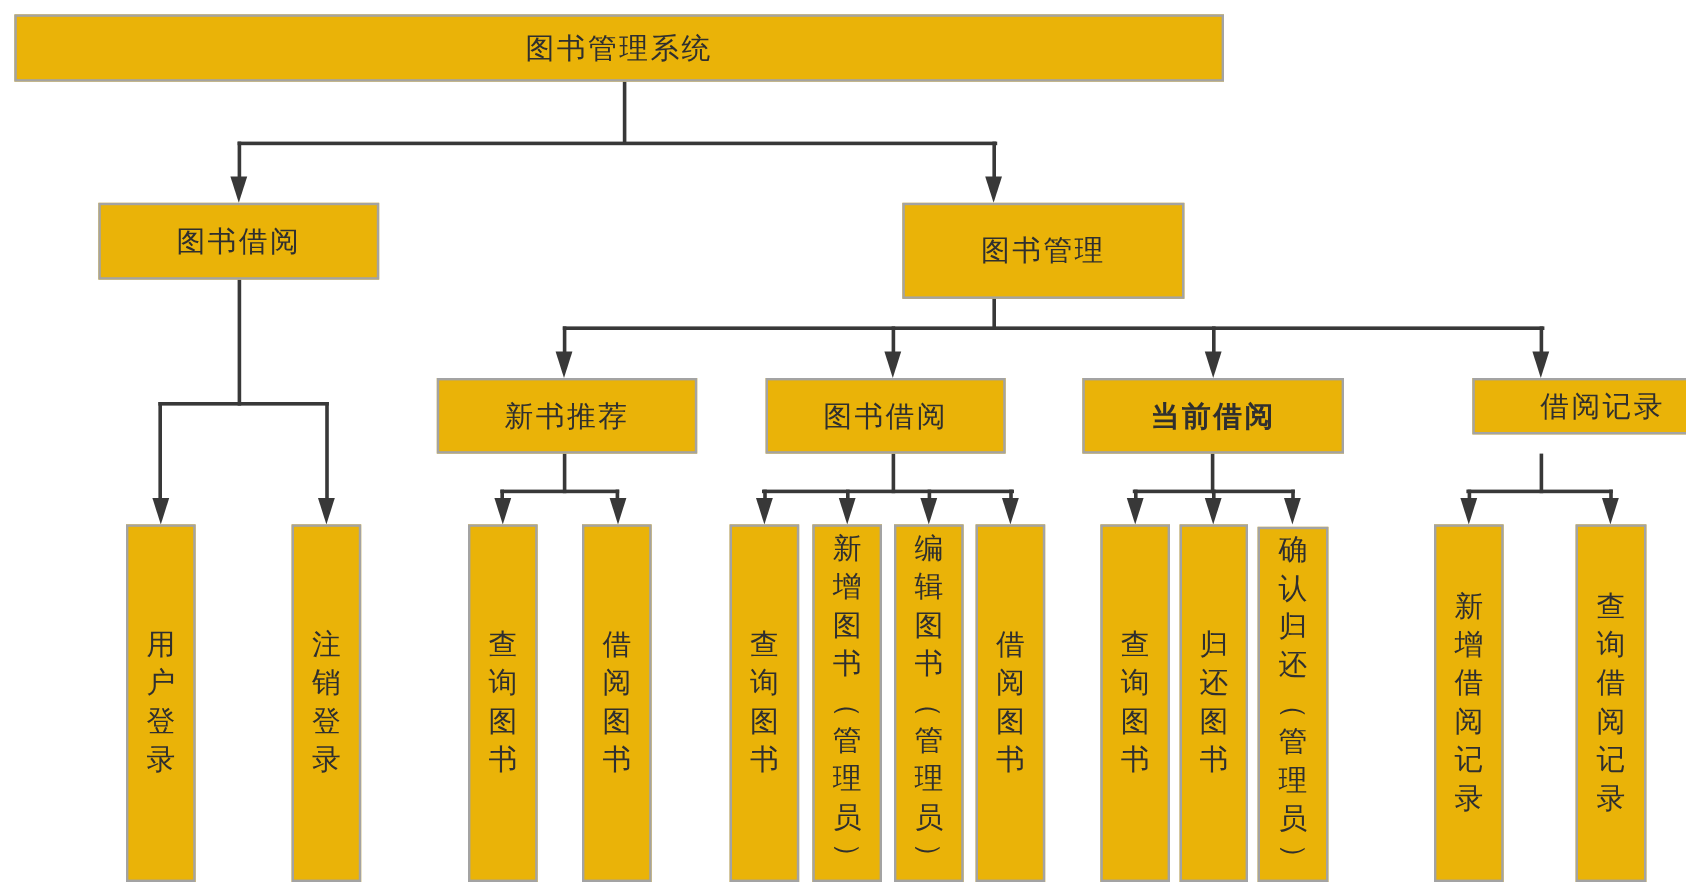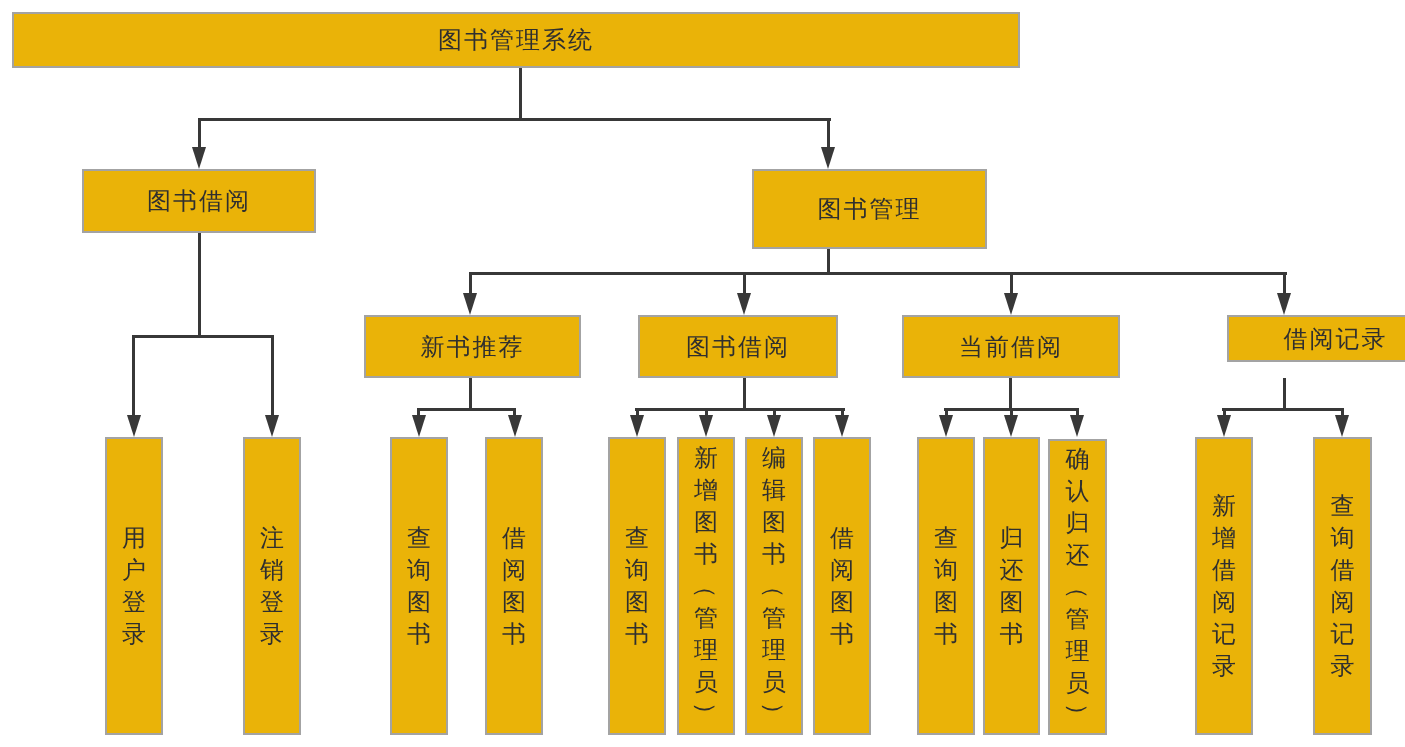--- a/index.html
+++ b/index.html
@@ -104,21 +104,21 @@
   <div class="node hnode" style="left:752px;top:169px;width:235px;height:80px;">
     <span>图书管理</span>
   </div>
 
   <div class="node hnode" style="left:364px;top:315px;width:217px;height:63px;">
     <span>新书推荐</span>
   </div>
   <div class="node hnode" style="left:638px;top:315px;width:200px;height:63px;">
     <span>图书借阅</span>
   </div>
-  <div class="node hnode" style="left:902px;top:315px;width:218px;height:63px;">
+  <div class="node hnode" style="left:902px;top:315px;width:218px;height:63px;font-weight:bold;">
     <span>当前借阅</span>
   </div>
   <div class="node hnode" style="left:1227px;top:315px;width:217px;height:47px;">
     <span>借阅记录</span>
   </div>
 
   <div class="node vnode" style="left:105px;top:437px;width:58px;height:298px;">
     <span class="vtext">
         <span class="vchar">用</span>
         <span class="vchar">户</span>

